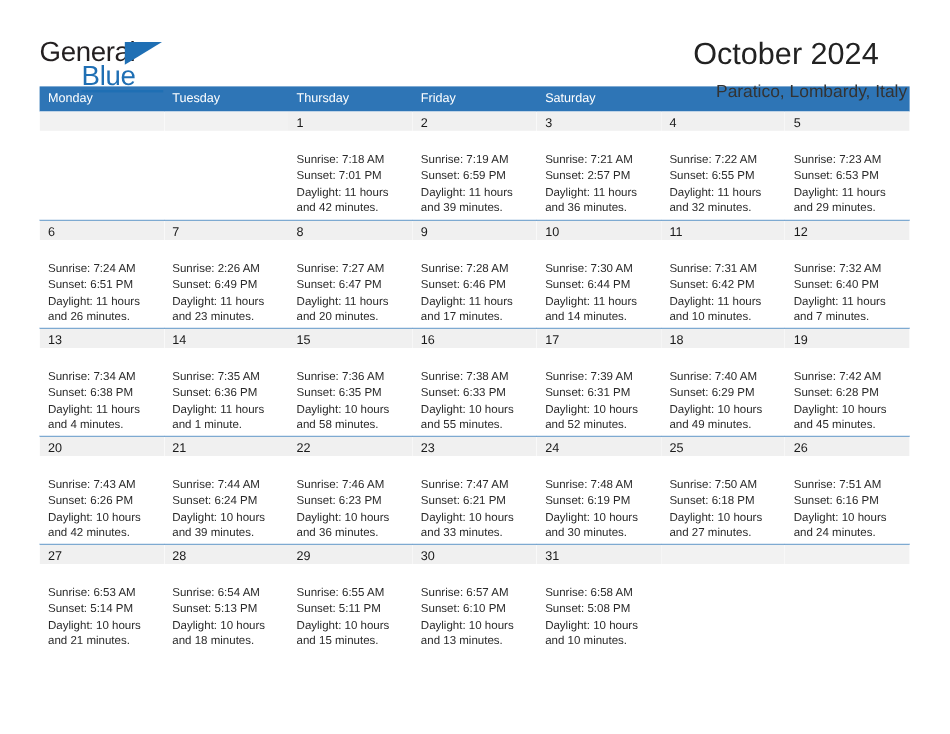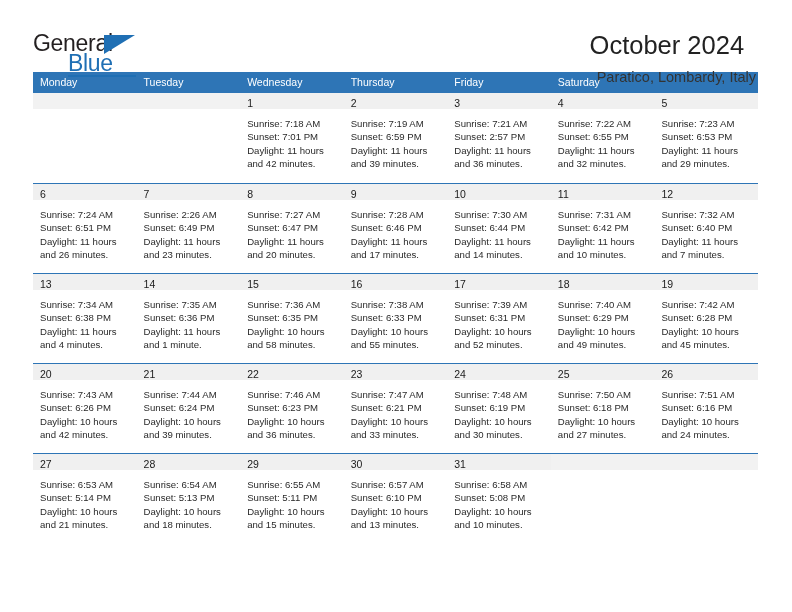--- a/index.html
+++ b/index.html
@@ -63,21 +63,21 @@
   .logo-underline {
     position: absolute;
     left: 35px;
     top: 45px;
     width: 68px;
     height: 2px;
     background: #1f6fb4;
   }
 
   .titles {
-    text-align: center;
+    text-align: left;
     padding-top: 0px;
   }
   .cal-title {
     font-size: 25.5px;
     color: #222222;
     font-weight: normal;
     line-height: 30px;
     letter-spacing: 0px;
   }
   .cal-subtitle {
@@ -126,21 +126,21 @@
     background: #f0f0f0;
     height: 16px;
     padding-left: 7px;
   }
   .daynum {
     font-size: 10.5px;
     color: #1a1a1a;
     line-height: 16px;
   }
   .details {
-    padding: 8px 5px 0 7px;
+    padding: 18px 5px 0 7px;
   }
   .details .line {
     font-size: 9.6px;
     line-height: 13.4px;
     color: #2a2a2a;
     white-space: nowrap;
   }
 </style>
 </head>
 <body>
@@ -160,21 +160,20 @@
       <div class="cal-title">October 2024</div>
       <div class="cal-subtitle">Paratico, Lombardy, Italy</div>
     </div>
 
   </div>
 
   <div class="calendar">
     <div class="dow-row" id="dow-row">
         <div class="dow">Monday</div>
         <div class="dow">Tuesday</div>
-        <div class="dow">Wednesday</div>
         <div class="dow">Thursday</div>
         <div class="dow">Friday</div>
         <div class="dow">Saturday</div>
       </div>
     <div id="weeks-container">
         <div class="week">
           <div class="cell empty">
             <div class="daynum-band"><span class="daynum"></span></div>
           </div>
           <div class="cell empty">

